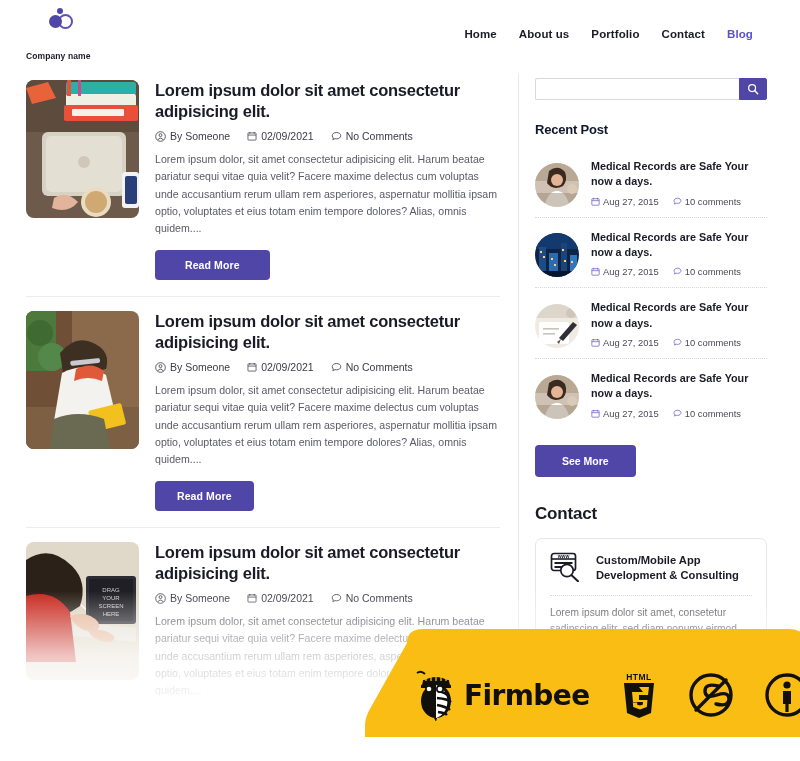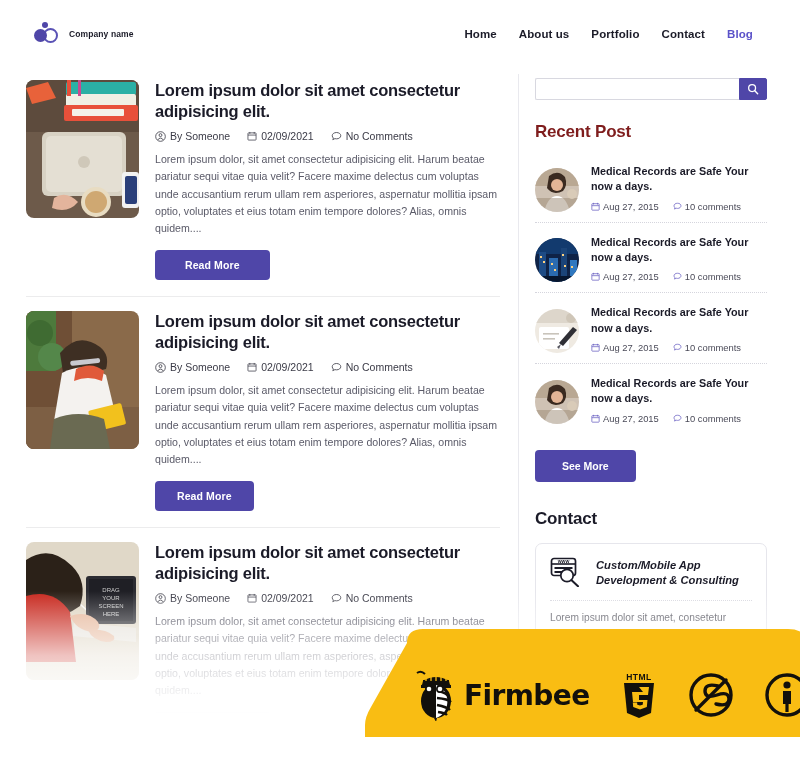--- a/index.html
+++ b/index.html
@@ -10,21 +10,21 @@
     overflow: hidden;
   }
   .page { position: relative; width: 800px; height: 761px; background: #fff; }
 
   
   .header {
     display: flex; align-items: center; justify-content: space-between;
     padding: 12px 47px 10px 26px;
     height: 66px;
   }
-  .brand { display: flex; align-items: center; gap: 9px; }
+  .brand { display: flex; flex-direction: column; align-items: center; gap: 19px; }
   .brand-mark { width: 34px; height: 24px; position: relative; }
   .brand-mark .c1 {
     position: absolute; left: 8px; top: 7px; width: 13px; height: 13px;
     border-radius: 50%; background: #4f46a8;
   }
   .brand-mark .c2 {
     position: absolute; left: 17px; top: 6px; width: 15px; height: 15px;
     border-radius: 50%; border: 2px solid #5a52b5; background: transparent;
   }
   .brand-mark .c3 {
@@ -84,21 +84,21 @@
     border-radius: 2px 0 0 2px;
     font-size: 10px; padding: 0 7px; color: #333; outline: none;
     background: #fff; font-family: "Liberation Sans", sans-serif;
   }
   .search-btn {
     width: 28px; background: #4f46a8; border: 1px solid #4f46a8;
     border-radius: 0 2px 2px 0; cursor: pointer;
     display: flex; align-items: center; justify-content: center;
   }
   .side-heading {
-    font-size: 17px; font-weight: bold; color: #7f1d1d;
+    font-size: 13px; font-weight: bold; color: #0f172a;
     margin-top: 22px; letter-spacing: -.2px;
   }
   .recent-list { margin-top: 10px; }
   .recent-item { display: flex; gap: 12px; padding: 11px 0 10px 0; align-items: flex-end; }
   .recent-item + .recent-item { border-top: 1px dotted #d5d5dd; }
   .recent-thumb {
     width: 44px; height: 44px; min-width: 44px; border-radius: 50%; overflow: hidden;
   }
   .recent-thumb svg { display: block; width: 100%; height: 100%; }
   .recent-body { flex: 1; min-width: 0; padding-top: 1px; }
@@ -121,21 +121,20 @@
   .benefit-card {
     margin-top: 14px; border: 1px solid #e6e6ec; border-radius: 7px;
     padding: 13px 14px 14px 14px; background: #fff;
   }
   .benefit-head { display: flex; gap: 12px; align-items: flex-start; }
   .benefit-icon { width: 34px; min-width: 34px; height: 30px; }
   .benefit-icon svg { display: block; }
   .benefit-title {
     font-size: 11.2px; font-weight: bold; color: #1b1b28; line-height: 1.4;
     padding-top: 1px;
-    font-style: italic;
   }
   .benefit-sep { border-top: 1px dotted #d9d9e1; margin: 11px 0 9px 0; }
   .benefit-text { font-size: 10.2px; line-height: 1.62; color: #55555f; }
 
   
   .fade-bottom {
     position: absolute; left: 0; right: 0; bottom: 0; height: 170px;
     background: linear-gradient(to bottom, rgba(255,255,255,0) 0%, rgba(255,255,255,0.72) 38%, rgba(255,255,255,1) 72%);
     pointer-events: none; z-index: 5;
   }

